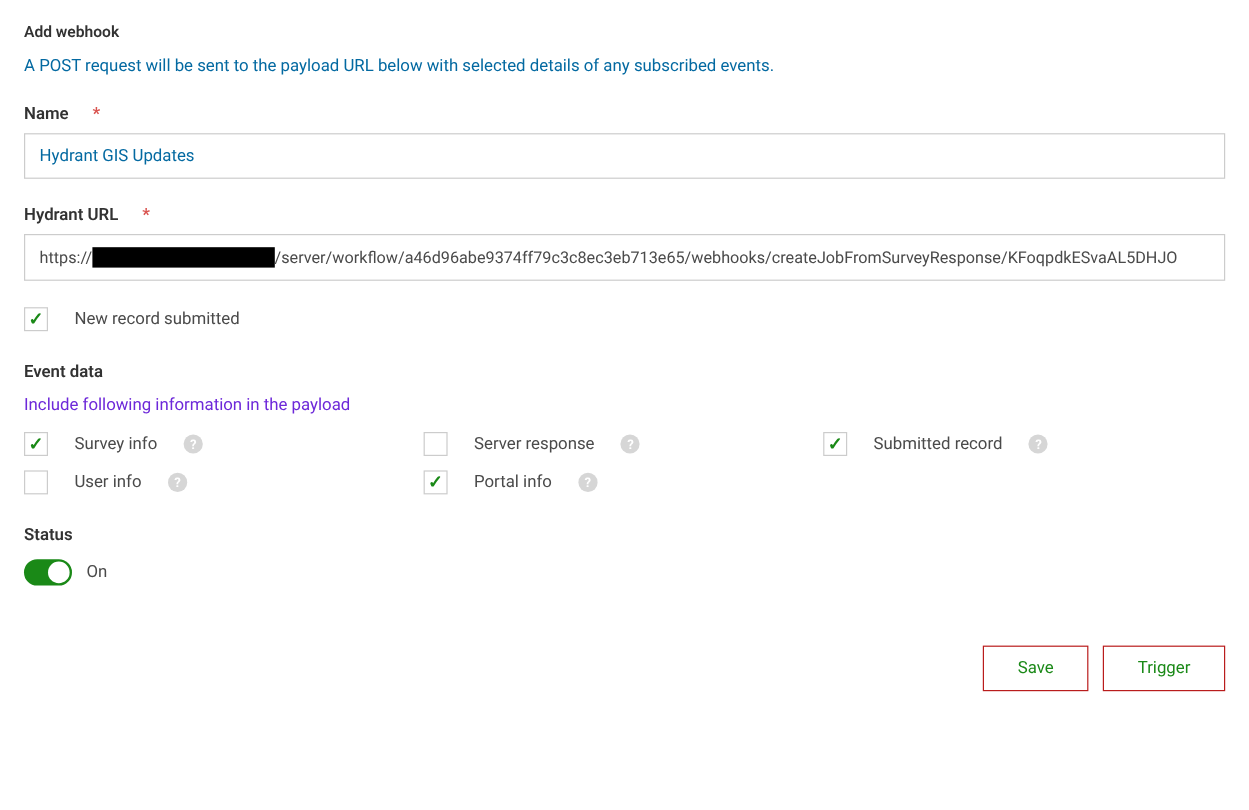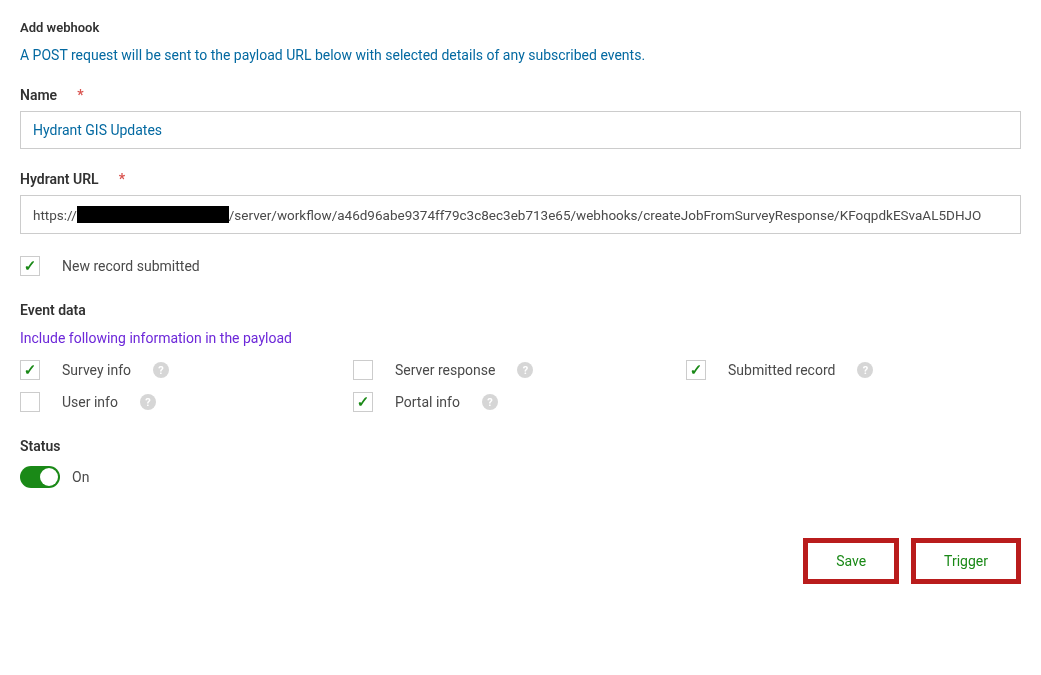--- a/index.html
+++ b/index.html
@@ -144,21 +144,21 @@
       top: 2px;
       right: 2px;
     }
     .footer {
       display: flex;
       justify-content: flex-end;
       gap: 12px;
       margin-top: 50px;
     }
     .btn {
-      border: 5px solid #b91c1c;
+      border: 1px solid #b91c1c;
       background: #fff;
       color: #1a8917;
       padding: 10px 28px;
       font-size: 14px;
       cursor: pointer;
       font-family: inherit;
     }
     .trigger-section {
       margin-top: 6px;
     }

